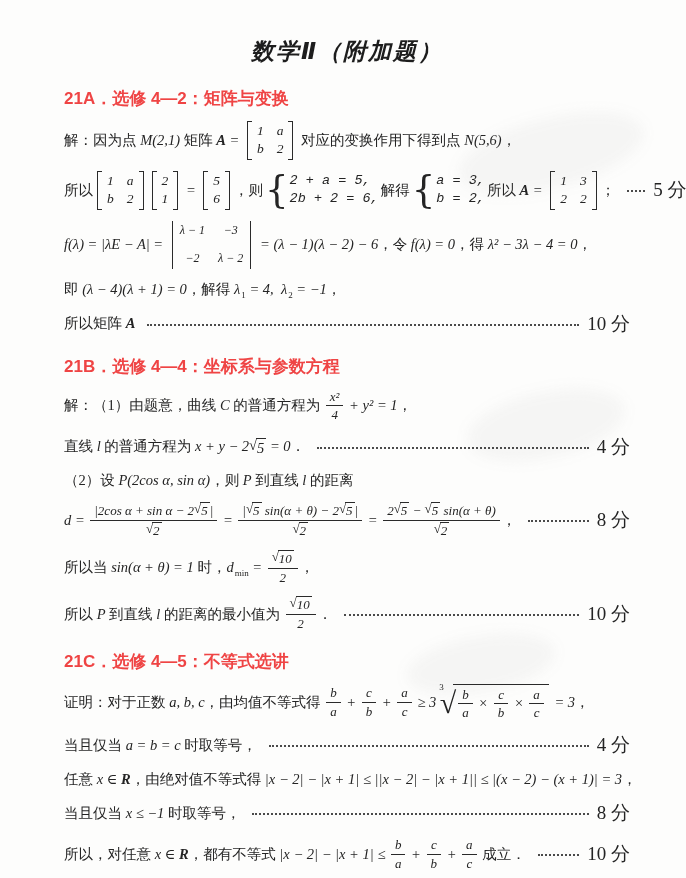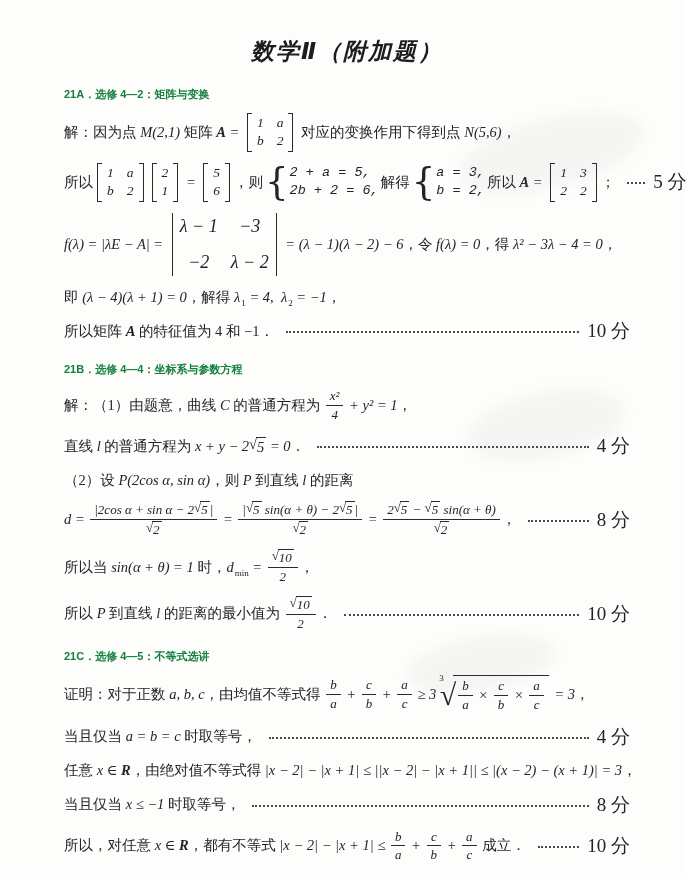--- a/index.html
+++ b/index.html
@@ -21,23 +21,23 @@
     font-weight:bold;
     font-size:23px;
     letter-spacing:2px;
     margin:6px 0 20px 0;
     color:#1d1d1d;
     font-style:italic;
   }
   .sec-heading{
     font-family:"Liberation Sans","DejaVu Sans",sans-serif;
     font-weight:bold;
-    font-size:11px;
+    font-size:17px;
     margin:18px 0 8px 0;
-    color:#15803d;
+    color:#ef4444;
   }
   .line{
     display:flex;
     align-items:center;
     width:100%;
     margin:11px 0;
     min-height:20px;
   }
   .line-content{
     display:inline-flex;
@@ -102,21 +102,21 @@
     font-style:italic;font-size:13.5px;line-height:1.25;
   }
 
   
   .det{display:inline-flex;align-items:center;margin:0 5px;}
   .det > .cells{
     display:grid;column-gap:16px;row-gap:2px;
     padding:2px 7px;
     border-left:1.4px solid #2a2a2a;border-right:1.4px solid #2a2a2a;
     justify-items:center;align-items:center;
-    font-style:italic;font-size:18px;line-height:1.3;gap:13px;
+    font-style:italic;font-size:12px;line-height:1.3;gap:13px;
   }
 
   
   .cases{display:inline-flex;align-items:center;margin:0 2px;}
   .cases > .brace{
     font-style:normal;font-size:37px;line-height:0.85;
     font-family:"DejaVu Serif",serif;margin-right:1px;font-weight:300;
   }
   .cases > .rows{
     display:flex;flex-direction:column;align-items:flex-start;
@@ -157,21 +157,21 @@
         <span class="leader"></span>
         <span class="score">5 分</span>
       </div>
       <div class="line">
         <span class="line-content"><span class="t-m">f(λ) = |λE − A| = </span><span class="det"><span class="cells" style="grid-template-columns: repeat(2, auto);"><span>λ − 1</span><span>−3</span><span>−2</span><span>λ − 2</span></span></span><span class="t-m"> = (λ − 1)(λ − 2) − 6</span><span class="t-cn">，令 </span><span class="t-m">f(λ) = 0</span><span class="t-cn">，得 </span><span class="t-m">λ² − 3λ − 4 = 0</span><span class="t-cn">，</span></span>
       </div>
       <div class="line">
         <span class="line-content"><span class="t-cn">即 </span><span class="t-m">(λ − 4)(λ + 1) = 0</span><span class="t-cn">，解得 </span><span class="msub"><span class="base">λ</span><span class="sub">1</span></span><span class="t-m"> = 4,  </span><span class="msub"><span class="base">λ</span><span class="sub">2</span></span><span class="t-m"> = −1</span><span class="t-cn">，</span></span>
       </div>
       <div class="line">
-        <span class="line-content"><span class="t-cn">所以矩阵 </span><span class="t-m t-bold">A</span><span class="t-cn"> 的特征值为 4 和 −1．</span></span>
+        <span class="line-content"><span class="t-cn">所以矩阵 </span><span class="t-m t-bold">A</span></span>
         <span class="leader"></span>
         <span class="score">10 分</span>
       </div>
       <h2 class="sec-heading">21B．选修 4—4：坐标系与参数方程</h2>
       <div class="line">
         <span class="line-content"><span class="t-cn">解：（1）由题意，曲线 </span><span class="t-m">C</span><span class="t-cn"> 的普通方程为 </span><span class="frac"><span class="num"><span class="t-m">x²</span></span><span class="den"><span class="t-m">4</span></span></span><span class="t-m"> + y² = 1</span><span class="t-cn">，</span></span>
       </div>
       <div class="line">
         <span class="line-content"><span class="t-cn">直线 </span><span class="t-m">l</span><span class="t-cn"> 的普通方程为 </span><span class="t-m">x + y − 2</span><span class="sqrt"><span class="sign">√</span><span class="bar"><span class="t-m">5</span></span></span><span class="t-m"> = 0</span><span class="t-cn">．</span></span>
         <span class="leader"></span>

